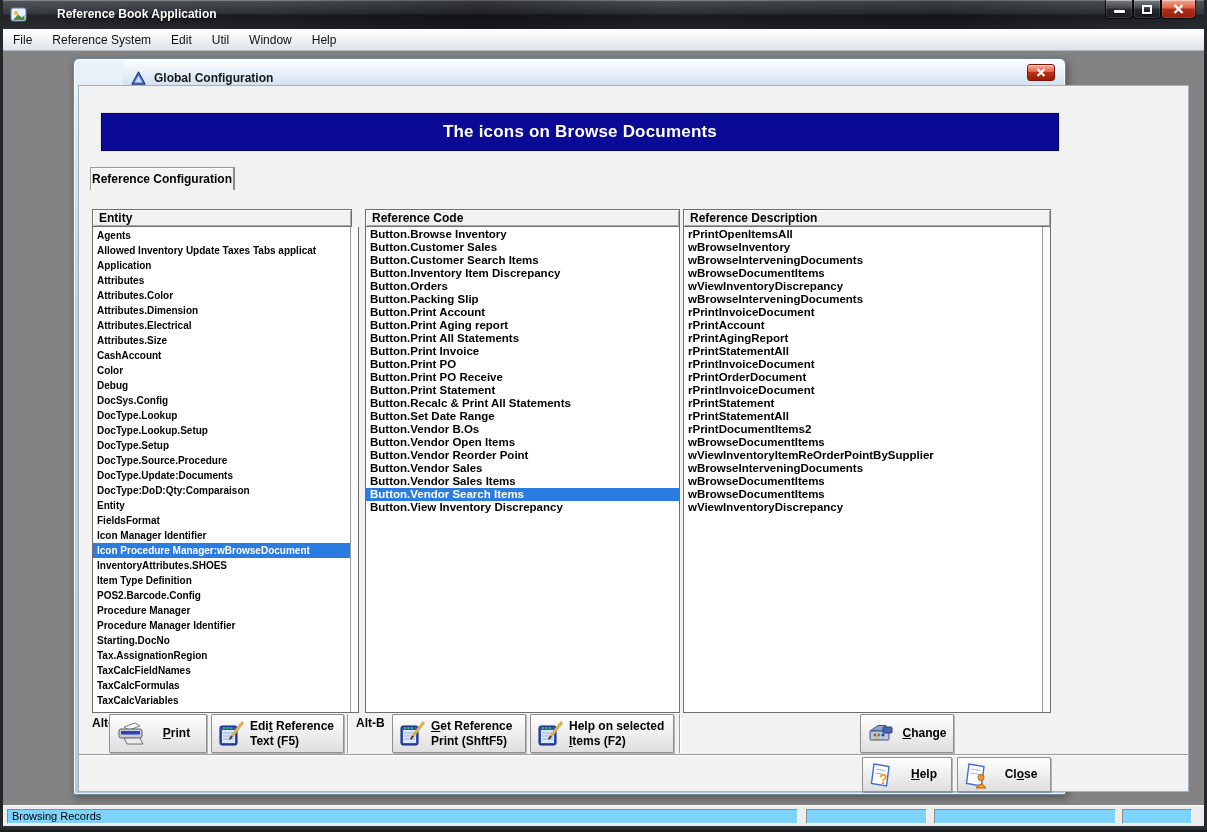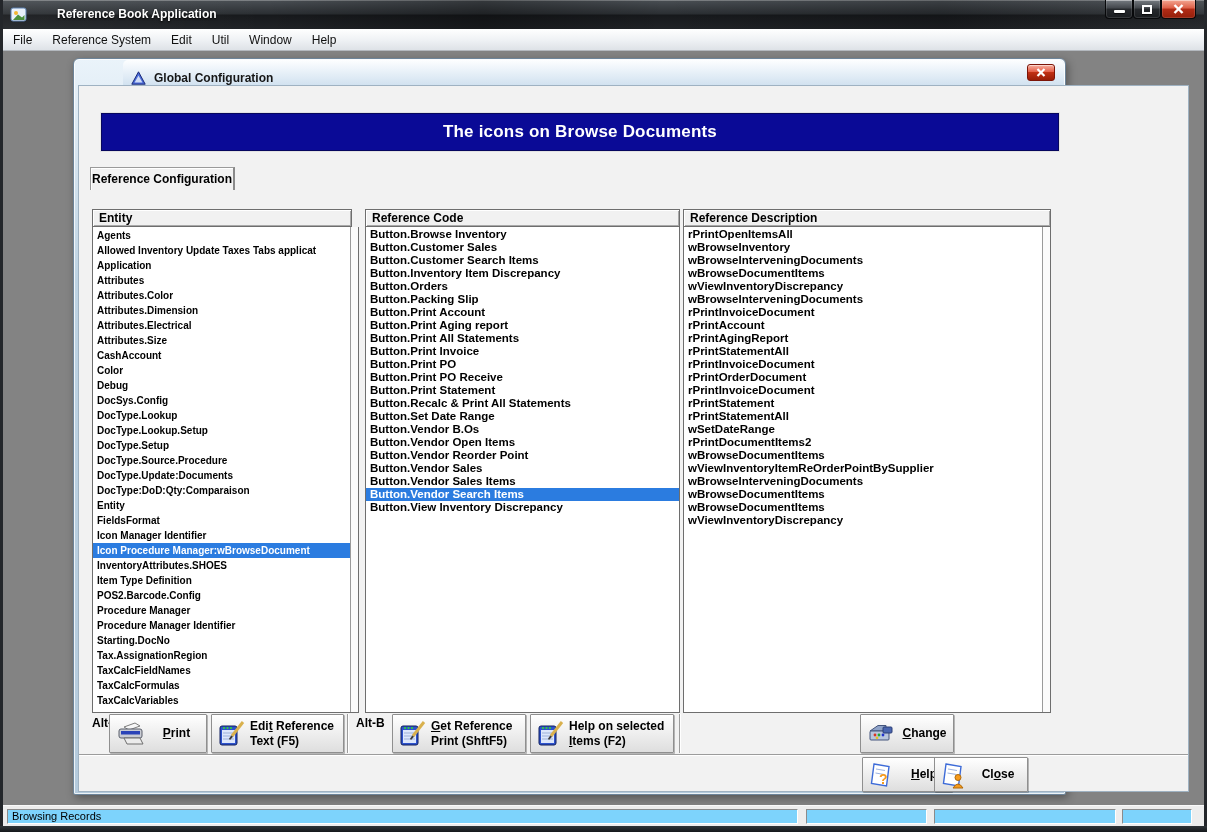--- a/index.html
+++ b/index.html
@@ -218,21 +218,20 @@
             <div class="li">wBrowseInterveningDocuments</div>
             <div class="li">rPrintInvoiceDocument</div>
             <div class="li">rPrintAccount</div>
             <div class="li">rPrintAgingReport</div>
             <div class="li">rPrintStatementAll</div>
             <div class="li">rPrintInvoiceDocument</div>
             <div class="li">rPrintOrderDocument</div>
             <div class="li">rPrintInvoiceDocument</div>
             <div class="li">rPrintStatement</div>
             <div class="li">rPrintStatementAll</div>
-            <div class="li">wSetDateRange</div>
             <div class="li">rPrintDocumentItems2</div>
             <div class="li">wBrowseDocumentItems</div>
             <div class="li">wViewInventoryItemReOrderPointBySupplier</div>
             <div class="li">wBrowseInterveningDocuments</div>
             <div class="li">wBrowseDocumentItems</div>
             <div class="li">wBrowseDocumentItems</div>
             <div class="li">wViewInventoryDiscrepancy</div>
           </div>
         <div class="vtrack"></div>
       </div>
@@ -330,21 +329,21 @@
       <div class="btn3d" style="left:783px;top:671px;width:90px;height:35px;">
         <svg width="27" height="28" viewBox="0 0 27 28">
           <polygon points="5,3 20,5.5 17.5,25 2.5,22.5" fill="#fff" stroke="#3d6bd8" stroke-width="1.4"></polygon>
           <line x1="7" y1="8" x2="16" y2="9.5" stroke="#9db3e0"></line>
             <line x1="6.5" y1="12" x2="15.5" y2="13.5" stroke="#9db3e0"></line>
           <text x="10" y="23" font-size="14" font-weight="bold" fill="#f59a1d" font-family="Liberation Sans, sans-serif">?</text>
         </svg>
         <div class="blabel c"><span></span><span class="accel">H</span><span>elp</span></div>
       </div>
 
-      <div class="btn3d" style="left:855px;top:671px;width:94px;height:35px;">
+      <div class="btn3d" style="left:878px;top:671px;width:94px;height:35px;">
         <svg width="27" height="28" viewBox="0 0 27 28">
           <polygon points="5,3 20,5.5 17.5,25 2.5,22.5" fill="#fff" stroke="#3d6bd8" stroke-width="1.4"></polygon>
           <line x1="7" y1="8" x2="16" y2="9.5" stroke="#9db3e0"></line>
             <line x1="6.5" y1="12" x2="15.5" y2="13.5" stroke="#9db3e0"></line>
           <circle cx="17" cy="16.5" r="3" fill="#f59a1d" stroke="#b06a0a"></circle>
           <path d="M12,27 q5,-8 10,0 z" fill="#f59a1d" stroke="#b06a0a"></path>
         </svg>
         <div class="blabel c"><span>Cl</span><span class="accel">o</span><span>se</span></div>
       </div>
 

